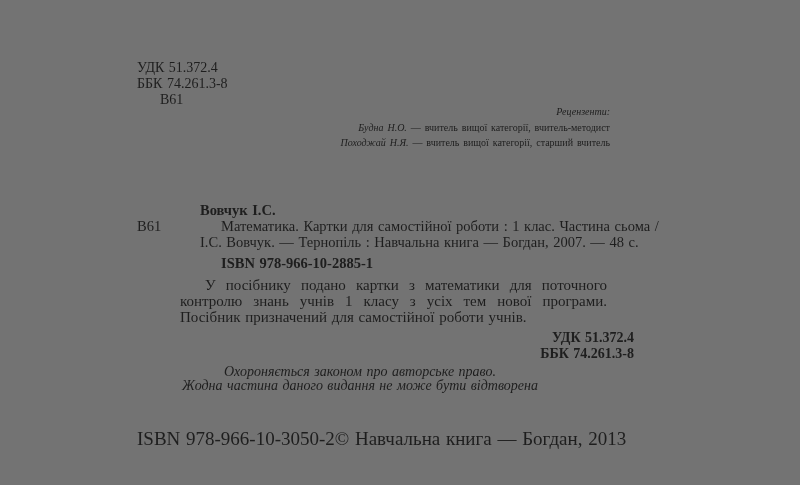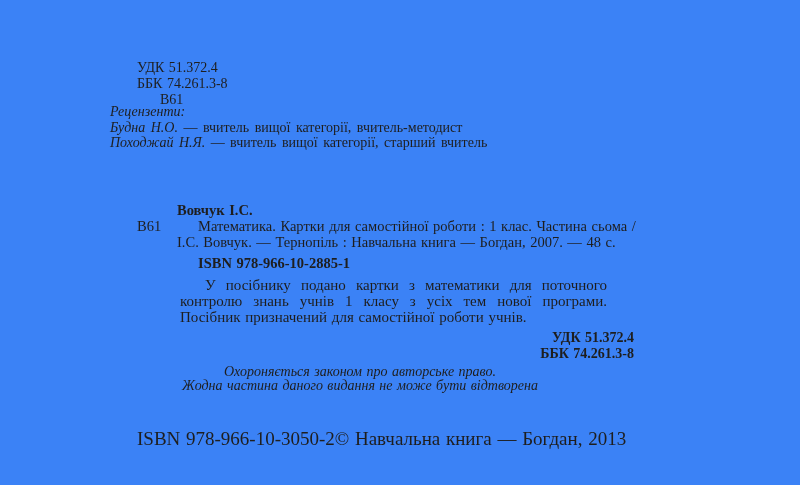--- a/index.html
+++ b/index.html
@@ -4,21 +4,21 @@
 <style>
   html, body {
     margin: 0;
     padding: 0;
     background: #ffffff;
   }
   .page {
     position: relative;
     width: 800px;
     height: 485px;
-    background: #3b82f6;
+    background: #737373;
     font-family: "Liberation Serif", "DejaVu Serif", serif;
     color: #1e1e1e;
     overflow: hidden;
     word-spacing: 0.06em;
   }
   
   .top-codes {
     position: absolute;
     left: 137px;
     top: 60px;
@@ -27,22 +27,22 @@
     white-space: nowrap;
   }
   .top-codes .code-line3 { padding-left: 23px; }
 
   
   .reviewers {
     position: absolute;
     left: 110px;
     top: 104px;
     width: 500px;
-    text-align: left;
-    font-size: 14px;
+    text-align: right;
+    font-size: 10px;
     line-height: 15.5px;
     white-space: nowrap;
     word-spacing: 0.14em;
   }
   .reviewers .heading { font-style: italic; }
   .reviewer-name { font-style: italic; }
 
   
   .catalog {
     position: absolute;
@@ -50,21 +50,21 @@
     top: 202px;
     width: 478px;
     font-size: 14.5px;
     line-height: 16px;
   }
   .catalog .card-code {
     position: absolute;
     left: 0;
     top: 16px;
   }
-  .catalog .card-body { margin-left: 40px; }
+  .catalog .card-body { margin-left: 63px; }
   .catalog .card-author { font-weight: bold; }
   .catalog .card-title-line1 { text-indent: 21px; white-space: nowrap; text-align: center; }
   .catalog .card-title-line2 { white-space: nowrap; }
   .catalog .card-isbn {
     font-weight: bold;
     margin-top: 5px;
     padding-left: 21px;
     white-space: nowrap;
   }
 

